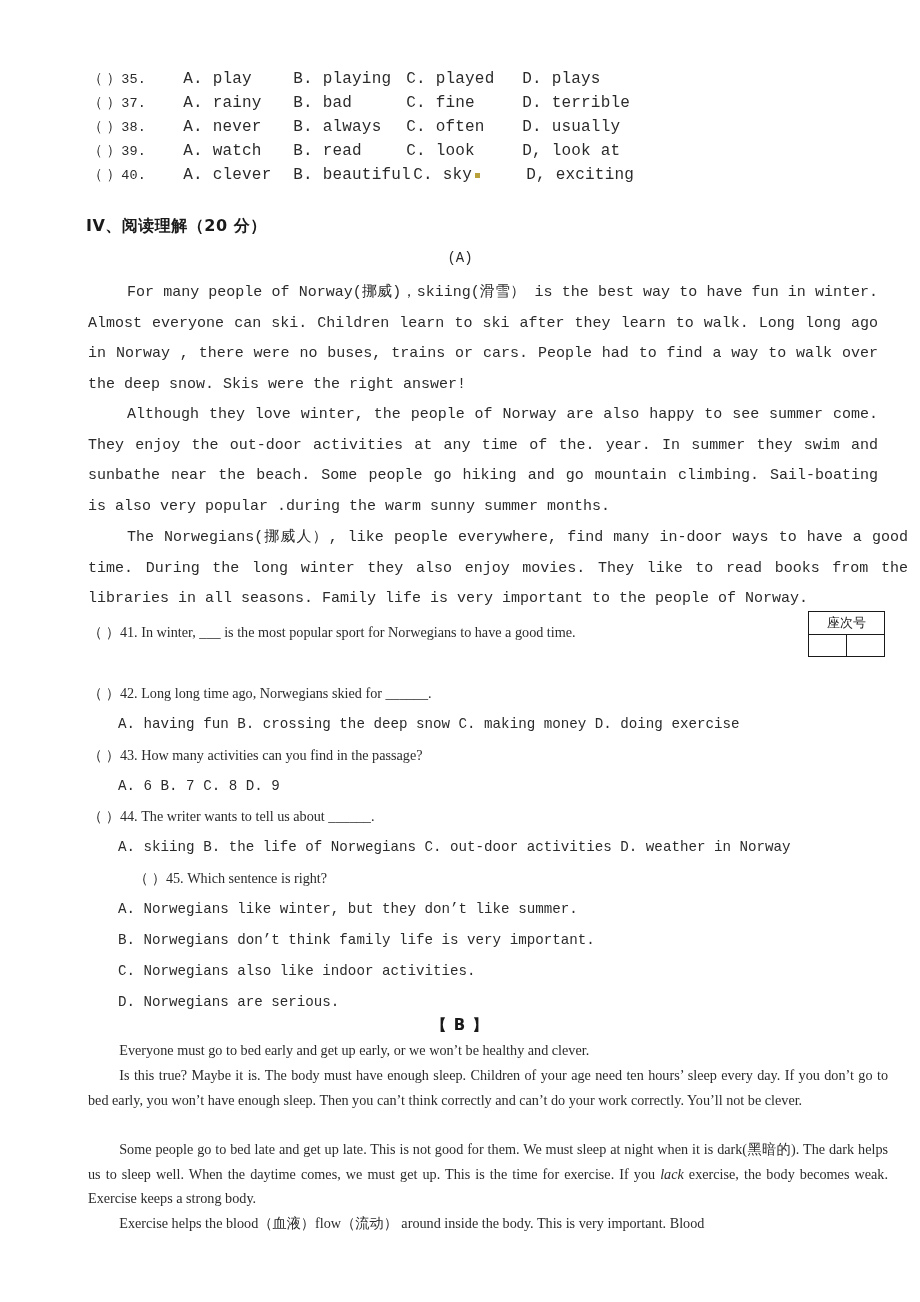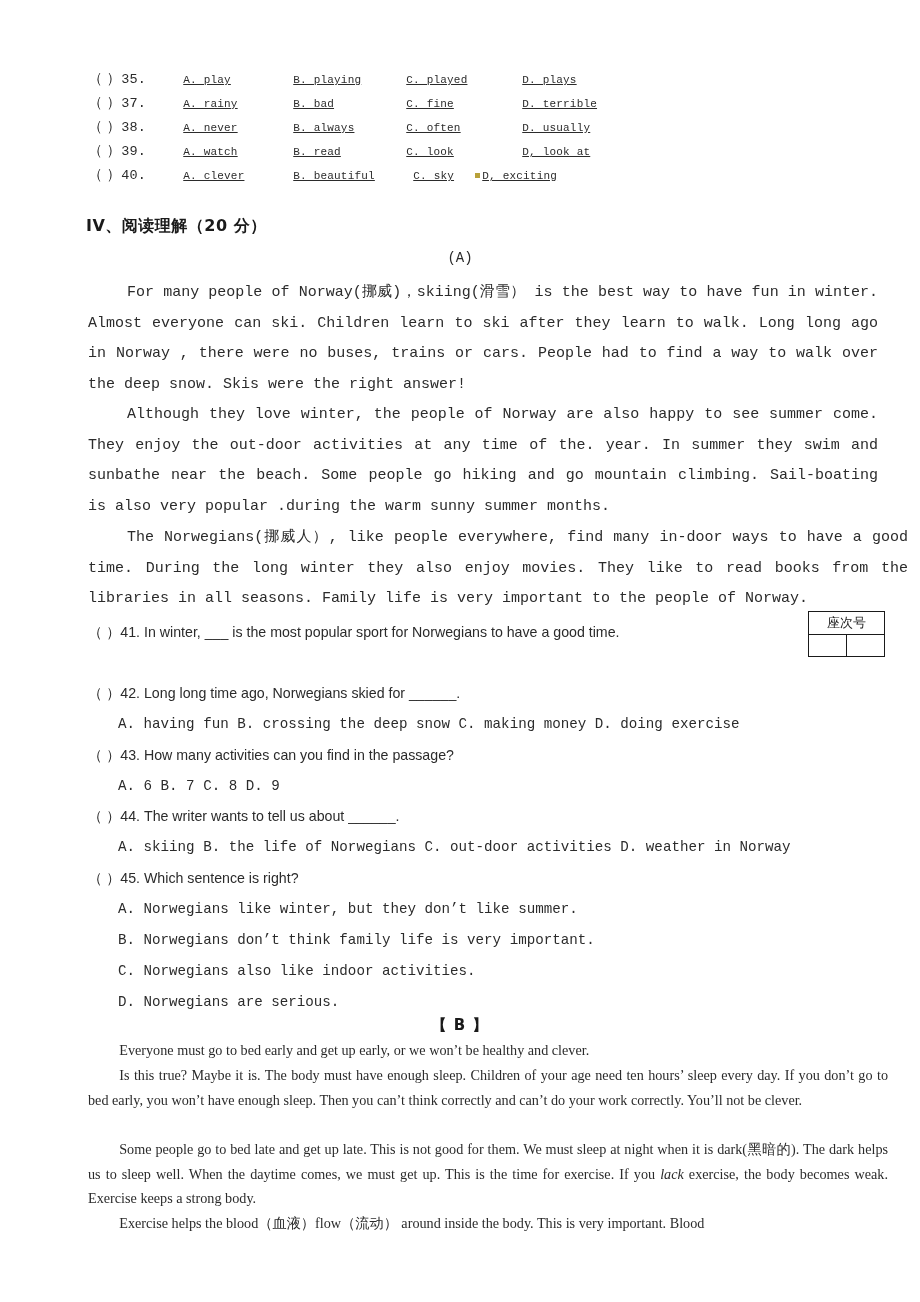--- a/index.html
+++ b/index.html
@@ -33,22 +33,21 @@
     height: 24px;
     line-height: 24px;
     font-size: 14.5px;
     white-space: nowrap;
     letter-spacing: 0.2px;
   }
   .cloze-row .paren { display: inline-block; }
   .cloze-row .opt {
     display: inline-block;
     font-family: "Liberation Mono", "DejaVu Sans Mono", monospace;
-    font-size: 11px;
-    text-decoration: underline;
+    font-size: 16px;
   }
   .cl-a { width: 110px; }
   .cl-b { width: 113px; }
   .cl-c { width: 116px; }
   .cl-d { width: 140px; }
   .cl-num {
     display: inline-block;
     width: 62px;
     font-family: "Liberation Mono", "DejaVu Sans Mono", monospace;
     font-size: 13.5px;
@@ -101,21 +100,21 @@
     white-space: normal;
   }
   #paraA1 { top: 278px; }
   #paraA2 { top: 400px; }
   #paraA3 { top: 523px; }
 
   
   .q {
     position: absolute;
     left: 88px;
-    font-family: Liberation Sans, sans-serif;
+    font-family: Liberation Serif, serif;
     font-size: 14.2px;
     line-height: 30px;
     white-space: nowrap;
   }
   .q-opts {
     position: absolute;
     left: 118px;
     font-family: "Liberation Mono", "DejaVu Sans Mono", monospace;
     font-size: 14.2px;
     line-height: 30px;
@@ -123,21 +122,21 @@
   }
 
   #q41 { top: 617px; }
   #q41o { top: 648px; }
   #q42 { top: 678px; }
   #q42o { top: 709px; }
   #q43 { top: 740px; }
   #q43o { top: 771px; }
   #q44 { top: 801px; }
   #q44o { top: 832px; }
-  #q45 { top: 863px; }
+  #q45 { top: 863px; margin-left: 46px; }
   #q45a { top: 894px; text-align: center; }
   #q45b { top: 925px; }
   #q45c { top: 956px; }
   #q45d { top: 987px; }
 
   
   .seat-table {
     position: absolute;
     left: 808px;
     top: 611px;
@@ -207,21 +206,21 @@
 
     <div class="cloze-row">
       <span class="paren">（ ）</span><span class="cl-num">38.</span><span class="opt cl-a">A. never</span><span class="opt cl-b">B. always</span><span class="opt cl-c">C. often</span><span class="opt cl-d">D. usually</span>
     </div>
 
     <div class="cloze-row">
       <span class="paren">（ ）</span><span class="cl-num">39.</span><span class="opt cl-a">A. watch</span><span class="opt cl-b">B. read</span><span class="opt cl-c">C.  look</span><span class="opt cl-d">D, look at</span>
     </div>
 
     <div class="cloze-row">
-      <span class="paren">（ ）</span><span class="cl-num">40.</span><span class="opt cl-a">A. clever</span><span class="opt cl-b" style="width:120px">B. beautiful</span><span class="opt" style="width:60px">C. sky</span><span class="dot-mark"></span><span class="opt" style="">D, exciting</span>
+      <span class="paren">（ ）</span><span class="cl-num">40.</span><span class="opt cl-a">A. clever</span><span class="opt cl-b" style="width:120px">B. beautiful</span><span class="opt" style="width:60px">C. sky</span><span class="dot-mark"></span><span class="opt" style="margin-left:44px">D, exciting</span>
     </div>
 
   </div>
 
   <div class="sec-heading">IV、阅读理解（20 分）</div>
 
   <div class="passage-label-a">(A)</div>
 
   <div class="para" id="paraA1">For many people of Norway(挪威)，skiing(滑雪） is the best way to have fun in winter. Almost everyone can ski. Children learn to ski after they learn to walk. Long long ago in Norway , there were no buses, trains or cars. People had to find a way to walk over the deep snow. Skis were the right answer!</div>
   <div class="para" id="paraA2">Although they love winter, the people of Norway are also happy to see summer come. They enjoy the out-door activities at any time of the. year. In summer they swim and sunbathe near the beach. Some people go hiking and go mountain climbing. Sail-boating is also very popular .during the warm sunny summer months.</div>

